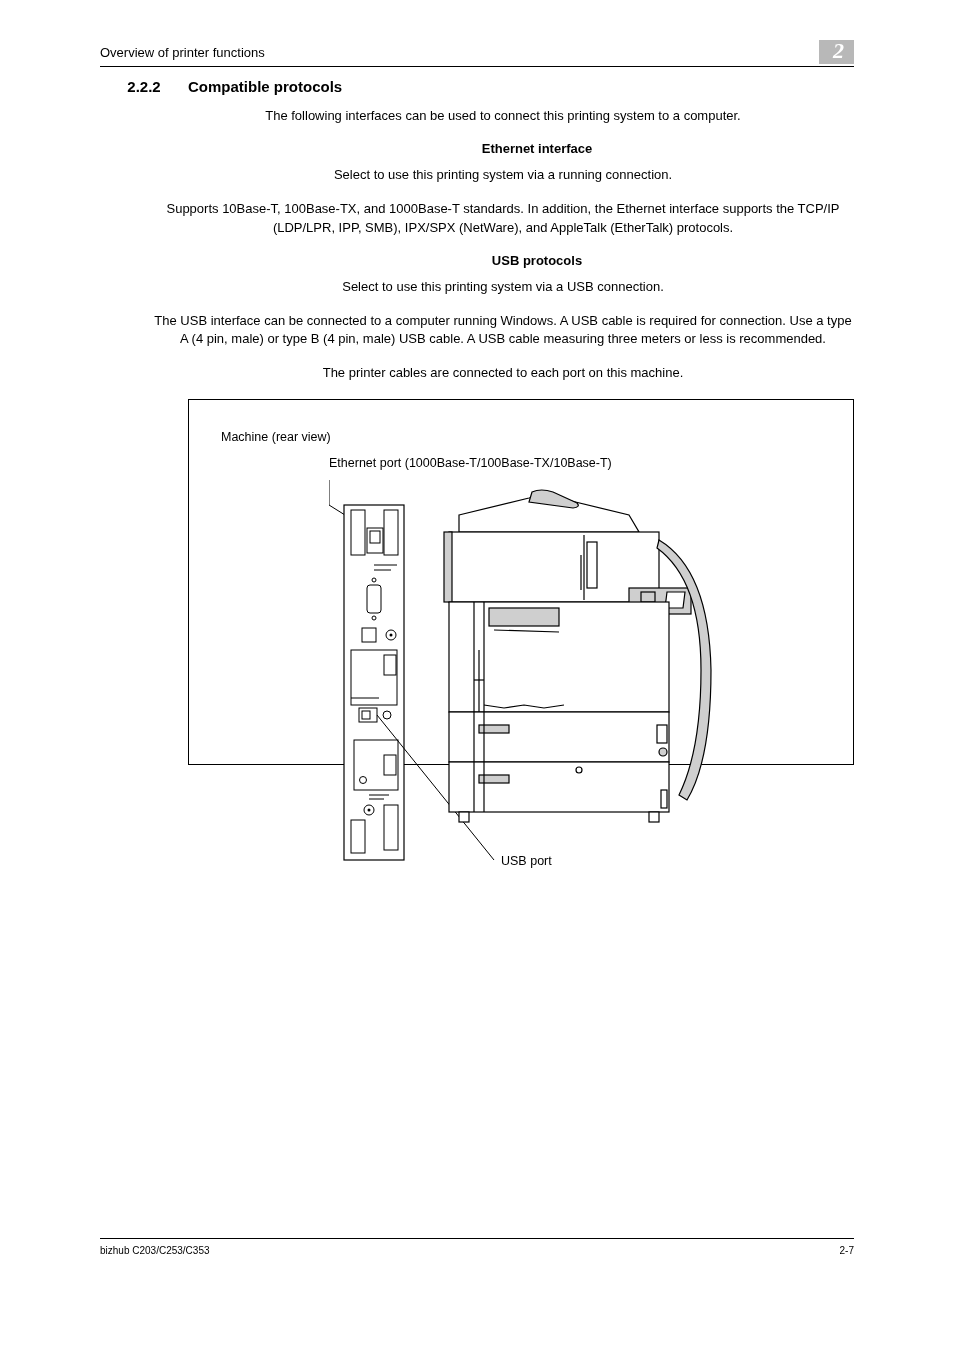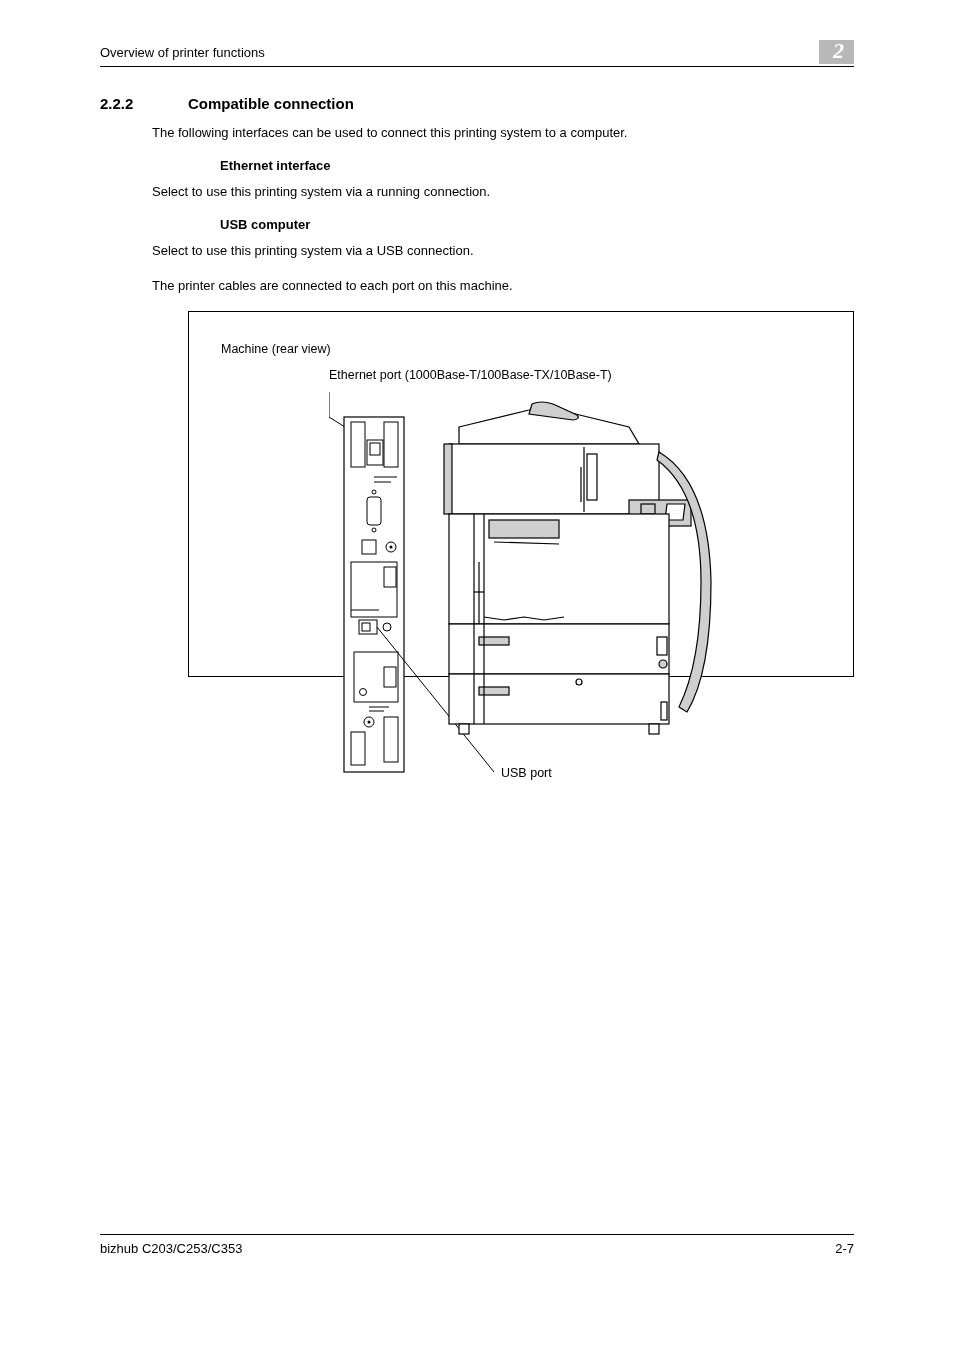--- a/index.html
+++ b/index.html
@@ -35,23 +35,24 @@
       color: #fff;
       font-weight: bold;
       font-size: 22px;
       font-style: italic;
       padding: 0 10px 2px 14px;
       line-height: 1;
       font-family: Georgia, serif;
     }
     .content {
       position: absolute;
-      top: 95px;
+      top: 78px;
       left: 100px;
       right: 100px;
+      text-align: center;
     }
     .section-row {
       display: flex;
       margin-bottom: 12px;
     }
     .section-number {
       font-weight: bold;
       font-size: 15px;
       width: 88px;
       flex-shrink: 0;
@@ -91,43 +92,45 @@
     }
     .footer {
       position: absolute;
       bottom: 95px;
       left: 100px;
       right: 100px;
       display: flex;
       justify-content: space-between;
       border-top: 1px solid #000;
       padding-top: 6px;
-      font-size: 13px;
+      font-size: 10px;
     }
   </style>
 </head>
 <body>
 
 <div class="page-header">
   <span class="header-title">Overview of printer functions</span>
   <span class="chapter-badge">2</span>
 </div>
 
 <div class="content">
   <div class="section-row">
     <div class="section-number">2.2.2</div>
-    <div class="section-title">Compatible connection</div>
+    <div class="section-title">Compatible protocols</div>
   </div>
   <p class="body-text">The following interfaces can be used to connect this printing system to a computer.</p>
 
   <h4 class="sub-heading">Ethernet interface</h4>
   <p class="body-text">Select to use this printing system via a running connection.</p>
-
-  <h4 class="sub-heading">USB computer</h4>
+  <p class="body-text">Supports 10Base-T, 100Base-TX, and 1000Base-T standards. In addition, the Ethernet interface supports the TCP/IP (LDP/LPR, IPP, SMB), IPX/SPX (NetWare), and AppleTalk (EtherTalk) protocols.</p>
+
+  <h4 class="sub-heading">USB protocols</h4>
   <p class="body-text">Select to use this printing system via a USB connection.</p>
+  <p class="body-text">The USB interface can be connected to a computer running Windows. A USB cable is required for connection. Use a type A (4 pin, male) or type B (4 pin, male) USB cable. A USB cable measuring three meters or less is recommended.</p>
 
   <p class="body-text">The printer cables are connected to each port on this machine.</p>
 
   <div class="diagram-box">
     <span class="diagram-label" style="top:30px; left:32px;">Machine (rear view)</span>
     <span class="diagram-label" style="top:56px; left:140px;">Ethernet port (1000Base-T/100Base-TX/10Base-T)</span>
     <span class="diagram-label" style="top:454px; left:312px;">USB port</span>
 
     <svg class="machine-svg" width="400" height="390" viewBox="0 0 400 390">
 

